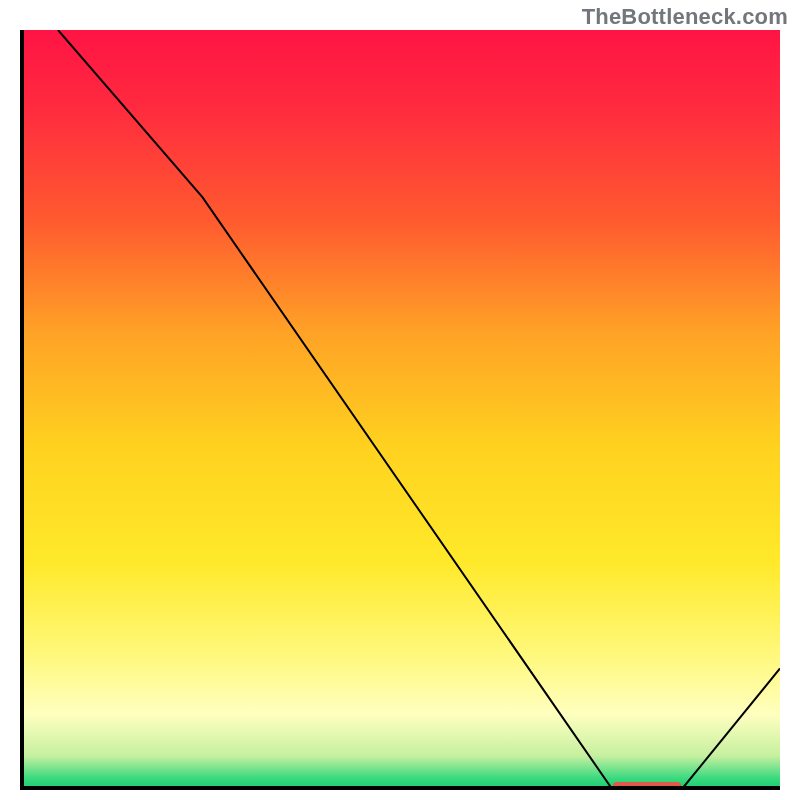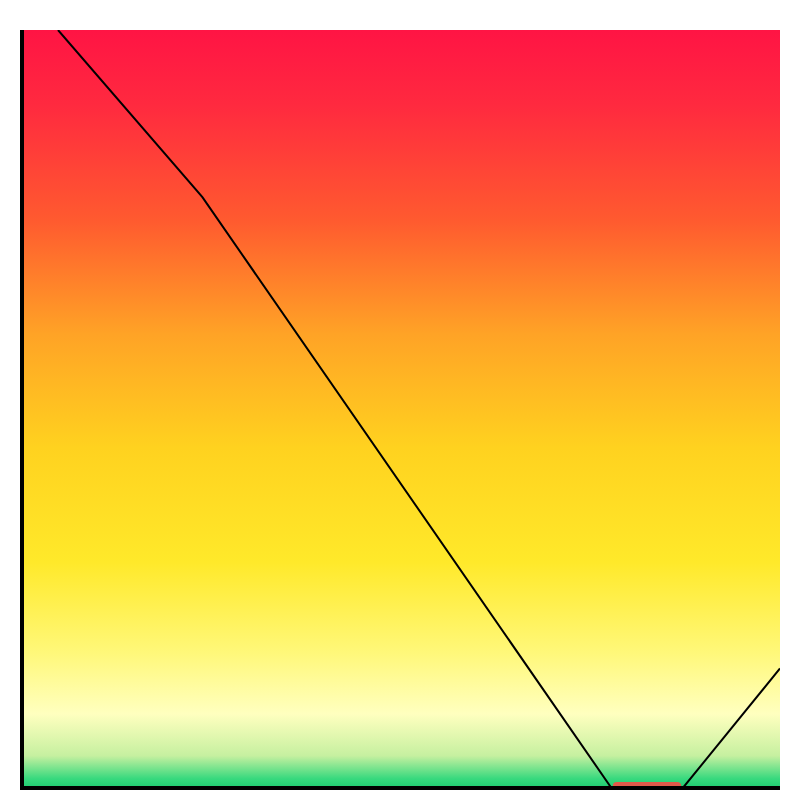--- a/index.html
+++ b/index.html
@@ -32,20 +32,21 @@
     height: 760px;
   }
   svg {
     display: block;
   }
 </style>
 </head>
 <body>
 
 <div class="container">
+  <div class="attribution">TheBottleneck.com</div>
 
   <div class="plot-wrap">
     <svg id="chart-svg" width="760" height="760" viewBox="0 0 760 760">
       <defs>
         <linearGradient id="bg-grad" x1="0" y1="0" x2="0" y2="1">
             <stop offset="0%" stop-color="#ff1444"></stop>
             <stop offset="10%" stop-color="#ff2a3f"></stop>
             <stop offset="25%" stop-color="#ff5a2f"></stop>
             <stop offset="40%" stop-color="#ffa326"></stop>
             <stop offset="55.00000000000001%" stop-color="#ffd21f"></stop>

